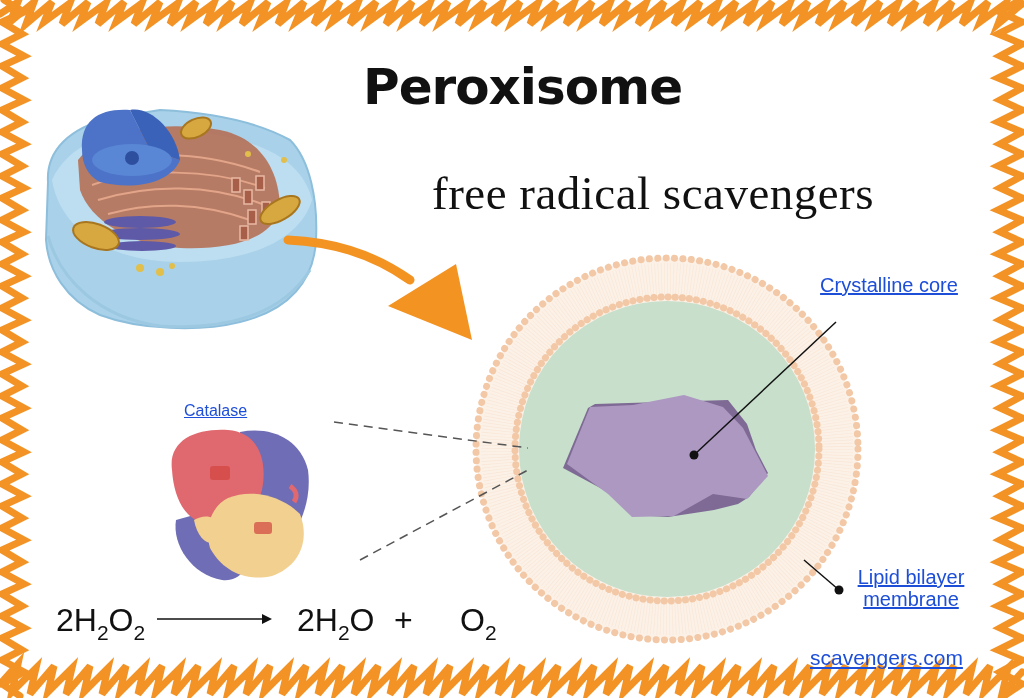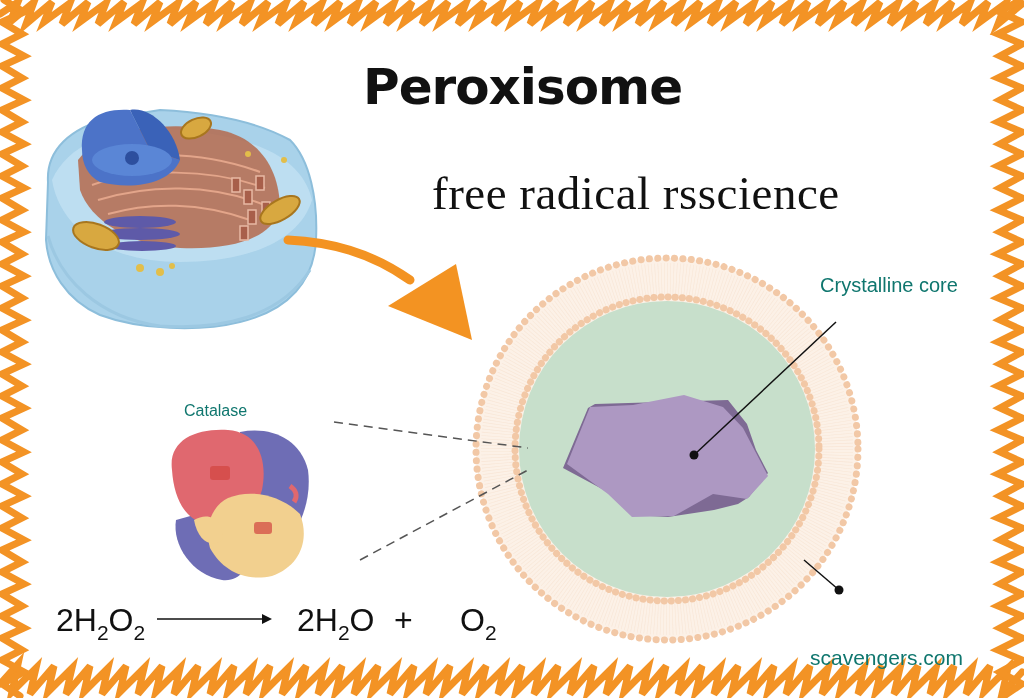--- a/index.html
+++ b/index.html
@@ -1,38 +1,38 @@
 <!DOCTYPE html>
 <html><head>
 <meta charset="utf-8">
 <style>
   html,body{margin:0;padding:0;background:#fff;}
   body{width:1024px;height:698px;position:relative;overflow:hidden;font-family:"Liberation Sans",sans-serif;}
   .frame{position:absolute;left:0;top:0;width:1024px;height:698px;}
   .title{position:absolute;left:363px;top:62px;font-family:"DejaVu Sans",sans-serif;font-weight:bold;font-size:50px;color:#111;letter-spacing:-1px;line-height:1;}
   .subtitle{position:absolute;left:432px;top:170px;font-family:"Liberation Serif",serif;font-size:47px;color:#111;line-height:1;letter-spacing:0.5px;}
-  .lbl{position:absolute;color:#0f766e;font-family:"Liberation Sans",sans-serif;text-align:center;line-height:1.1;}
+  .lbl{position:absolute;color:#1d4ed8;font-family:"Liberation Sans",sans-serif;text-align:center;line-height:1.1;text-decoration:underline;}
   .eq{position:absolute;top:604px;font-size:32px;color:#111;font-family:"Liberation Sans",sans-serif;line-height:1;text-align:center;}
   .eq sub{font-size:21px;vertical-align:-9px;}
   svg{position:absolute;left:0;top:0;}
 </style>
 </head>
 <body>
 
 <svg class="frame" width="1024" height="698" viewBox="0 0 1024 698">
   <g fill="none" stroke="#F39325" stroke-width="7" stroke-linecap="round">
     <path id="topscrib" d="M0 14 L18 2 L10 22 L34 2 L26 24 L52 2 L44 22 L70 3 L62 24 L88 2 L80 22 L106 3 L98 24 L124 2 L116 22 L142 3 L134 24 L160 2 L152 22 L178 3 L170 24 L196 2 L188 22 L214 3 L206 24 L232 2 L224 22 L250 3 L242 24 L268 2 L260 22 L286 3 L278 24 L304 2 L296 22 L322 3 L314 24 L340 2 L332 22 L358 3 L350 24 L376 2 L368 22 L394 3 L386 24 L412 2 L404 22 L430 3 L422 24 L448 2 L440 22 L466 3 L458 24 L484 2 L476 22 L502 3 L494 24 L520 2 L512 22 L538 3 L530 24 L556 2 L548 22 L574 3 L566 24 L592 2 L584 22 L610 3 L602 24 L628 2 L620 22 L646 3 L638 24 L664 2 L656 22 L682 3 L674 24 L700 2 L692 22 L718 3 L710 24 L736 2 L728 22 L754 3 L746 24 L772 2 L764 22 L790 3 L782 24 L808 2 L800 22 L826 3 L818 24 L844 2 L836 22 L862 3 L854 24 L880 2 L872 22 L898 3 L890 24 L916 2 L908 22 L934 3 L926 24 L952 2 L944 22 L970 3 L962 24 L988 2 L980 22 L1006 3 L998 24 L1022 4"></path>
     <path d="M0 684 L18 664 L12 692 L36 668 L30 694 L54 666 L48 692 L72 668 L66 694 L90 666 L84 692 L108 668 L102 694 L126 666 L120 692 L144 668 L138 694 L162 666 L156 692 L180 668 L174 694 L198 666 L192 692 L216 668 L210 694 L234 666 L228 692 L252 668 L246 694 L270 666 L264 692 L288 668 L282 694 L306 666 L300 692 L324 668 L318 694 L342 666 L336 692 L360 668 L354 694 L378 666 L372 692 L396 668 L390 694 L414 666 L408 692 L432 668 L426 694 L450 666 L444 692 L468 668 L462 694 L486 666 L480 692 L504 668 L498 694 L522 666 L516 692 L540 668 L534 694 L558 666 L552 692 L576 668 L570 694 L594 666 L588 692 L612 668 L606 694 L630 666 L624 692 L648 668 L642 694 L666 666 L660 692 L684 668 L678 694 L702 666 L696 692 L720 668 L714 694 L738 666 L732 692 L756 668 L750 694 L774 666 L768 692 L792 668 L786 694 L810 666 L804 692 L828 668 L822 694 L846 666 L840 692 L864 668 L858 694 L882 666 L876 692 L900 668 L894 694 L918 666 L912 692 L936 668 L930 694 L954 666 L948 692 L972 668 L966 694 L990 666 L984 692 L1008 668 L1002 694 L1022 672"></path>
     <path d="M4 0 L24 12 L2 22 L22 34 L2 44 L24 56 L2 66 L22 78 L2 88 L24 100 L2 110 L22 122 L2 132 L24 144 L2 154 L22 166 L2 176 L24 188 L2 198 L22 210 L2 220 L24 232 L2 242 L22 254 L2 264 L24 276 L2 286 L22 298 L2 308 L24 320 L2 330 L22 342 L2 352 L24 364 L2 374 L22 386 L2 396 L24 408 L2 418 L22 430 L2 440 L24 452 L2 462 L22 474 L2 484 L24 496 L2 506 L22 518 L2 528 L24 540 L2 550 L22 562 L2 572 L24 584 L2 594 L22 606 L2 616 L24 628 L2 638 L22 650 L2 660 L24 672 L2 684 L20 696"></path>
     <path d="M1020 0 L1000 12 L1022 22 L998 34 L1022 44 L1000 56 L1022 66 L998 78 L1022 88 L1000 100 L1022 110 L998 122 L1022 132 L1000 144 L1022 154 L998 166 L1022 176 L1000 188 L1022 198 L998 210 L1022 220 L1000 232 L1022 242 L998 254 L1022 264 L1000 276 L1022 286 L998 298 L1022 308 L1000 320 L1022 330 L998 342 L1022 352 L1000 364 L1022 374 L998 386 L1022 396 L1000 408 L1022 418 L998 430 L1022 440 L1000 452 L1022 462 L998 474 L1022 484 L1000 496 L1022 506 L998 518 L1022 528 L1000 540 L1022 550 L998 562 L1022 572 L1000 584 L1022 594 L998 606 L1022 616 L1000 628 L1022 638 L998 650 L1022 660 L1000 672 L1022 684 L1004 696"></path>
   </g>
 </svg>
 
 <div class="title">Peroxisome</div>
-<div class="subtitle">free radical rsscience</div>
+<div class="subtitle">free radical scavengers</div>
 
 <svg width="1024" height="698">
 
   <path d="M48 182 C46 150 70 128 110 118 L160 110 C200 112 250 118 290 140 C310 160 318 200 316 240 C314 280 290 310 240 322 C200 332 140 330 100 315 C66 300 48 270 46 240 Z" fill="#A9D2EA" stroke="#8DBEDB" stroke-width="2"></path>
   <path d="M48 236 C60 280 100 318 160 326 C220 330 280 318 310 270" fill="none" stroke="#9CC8E2" stroke-width="3"></path>
   <path d="M52 180 C70 140 120 125 180 130 C240 136 300 150 312 200 C300 240 250 262 180 262 C110 262 60 230 52 180 Z" fill="#C2E1F2" opacity="0.8"></path>
 
   <path d="M78 160 C100 130 160 120 220 130 C260 138 280 170 280 210 C270 240 230 250 180 248 C130 246 90 220 80 190 Z" fill="#B56A4C" opacity="0.85"></path>
   <g stroke="#E3A58A" stroke-width="2" fill="none">
     <path d="M90 170 C130 150 200 150 260 172"></path>
@@ -118,20 +118,22 @@
   </g>
 </svg>
 
 <div class="lbl" style="left:184px;top:402px;font-size:16px;">Catalase</div>
 
 <div class="lbl" style="left:776px;top:274px;width:226px;font-size:20px;">
   <div>Crystalline core</div>
 </div>
 
 <div class="lbl" style="left:846px;top:566px;width:130px;font-size:20px;">
+  <div>Lipid bilayer</div>
+  <div>membrane</div>
 </div>
 
 <div class="lbl" style="left:810px;top:646px;font-size:21px;">scavengers.com</div>
 
 <div class="eq" style="left:56px;">
   <span>2</span><span>H</span><sub>2</sub><span>O</span><sub>2</sub>
 </div>
 <svg width="1024" height="698">
   <line x1="157" y1="619" x2="262" y2="619" stroke="#111" stroke-width="1.4"></line>
   <polygon points="262,614 272,619 262,624" fill="#111"></polygon>

